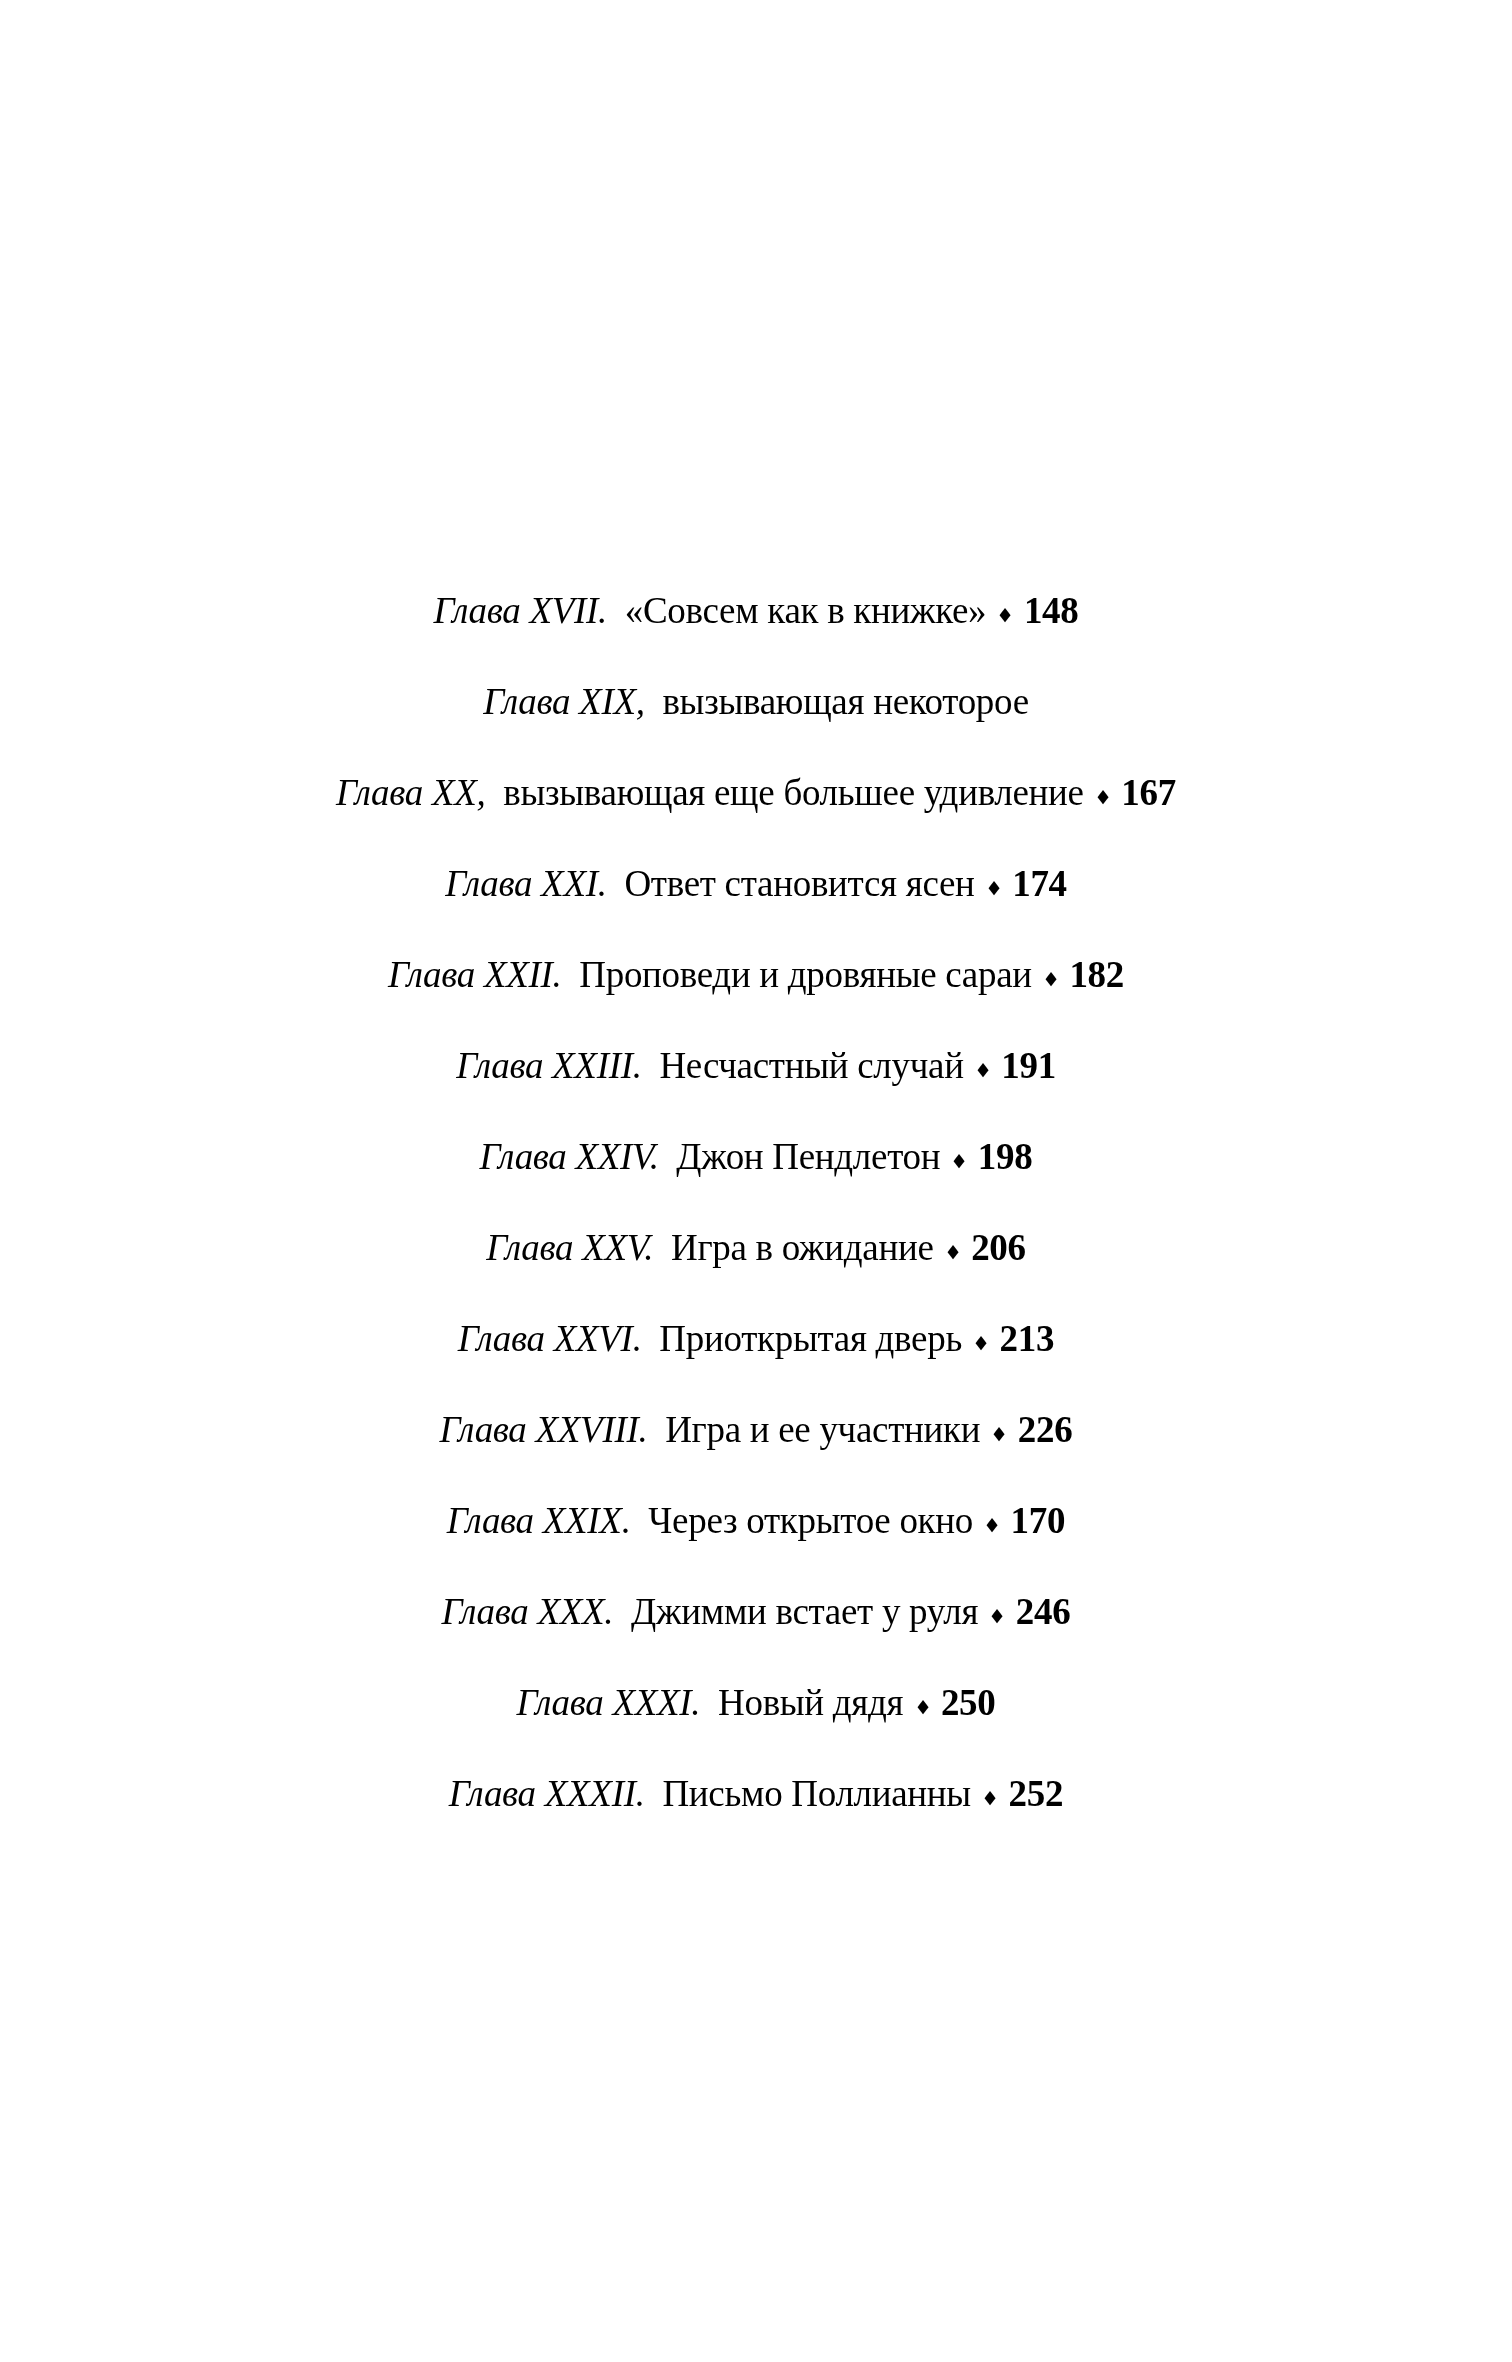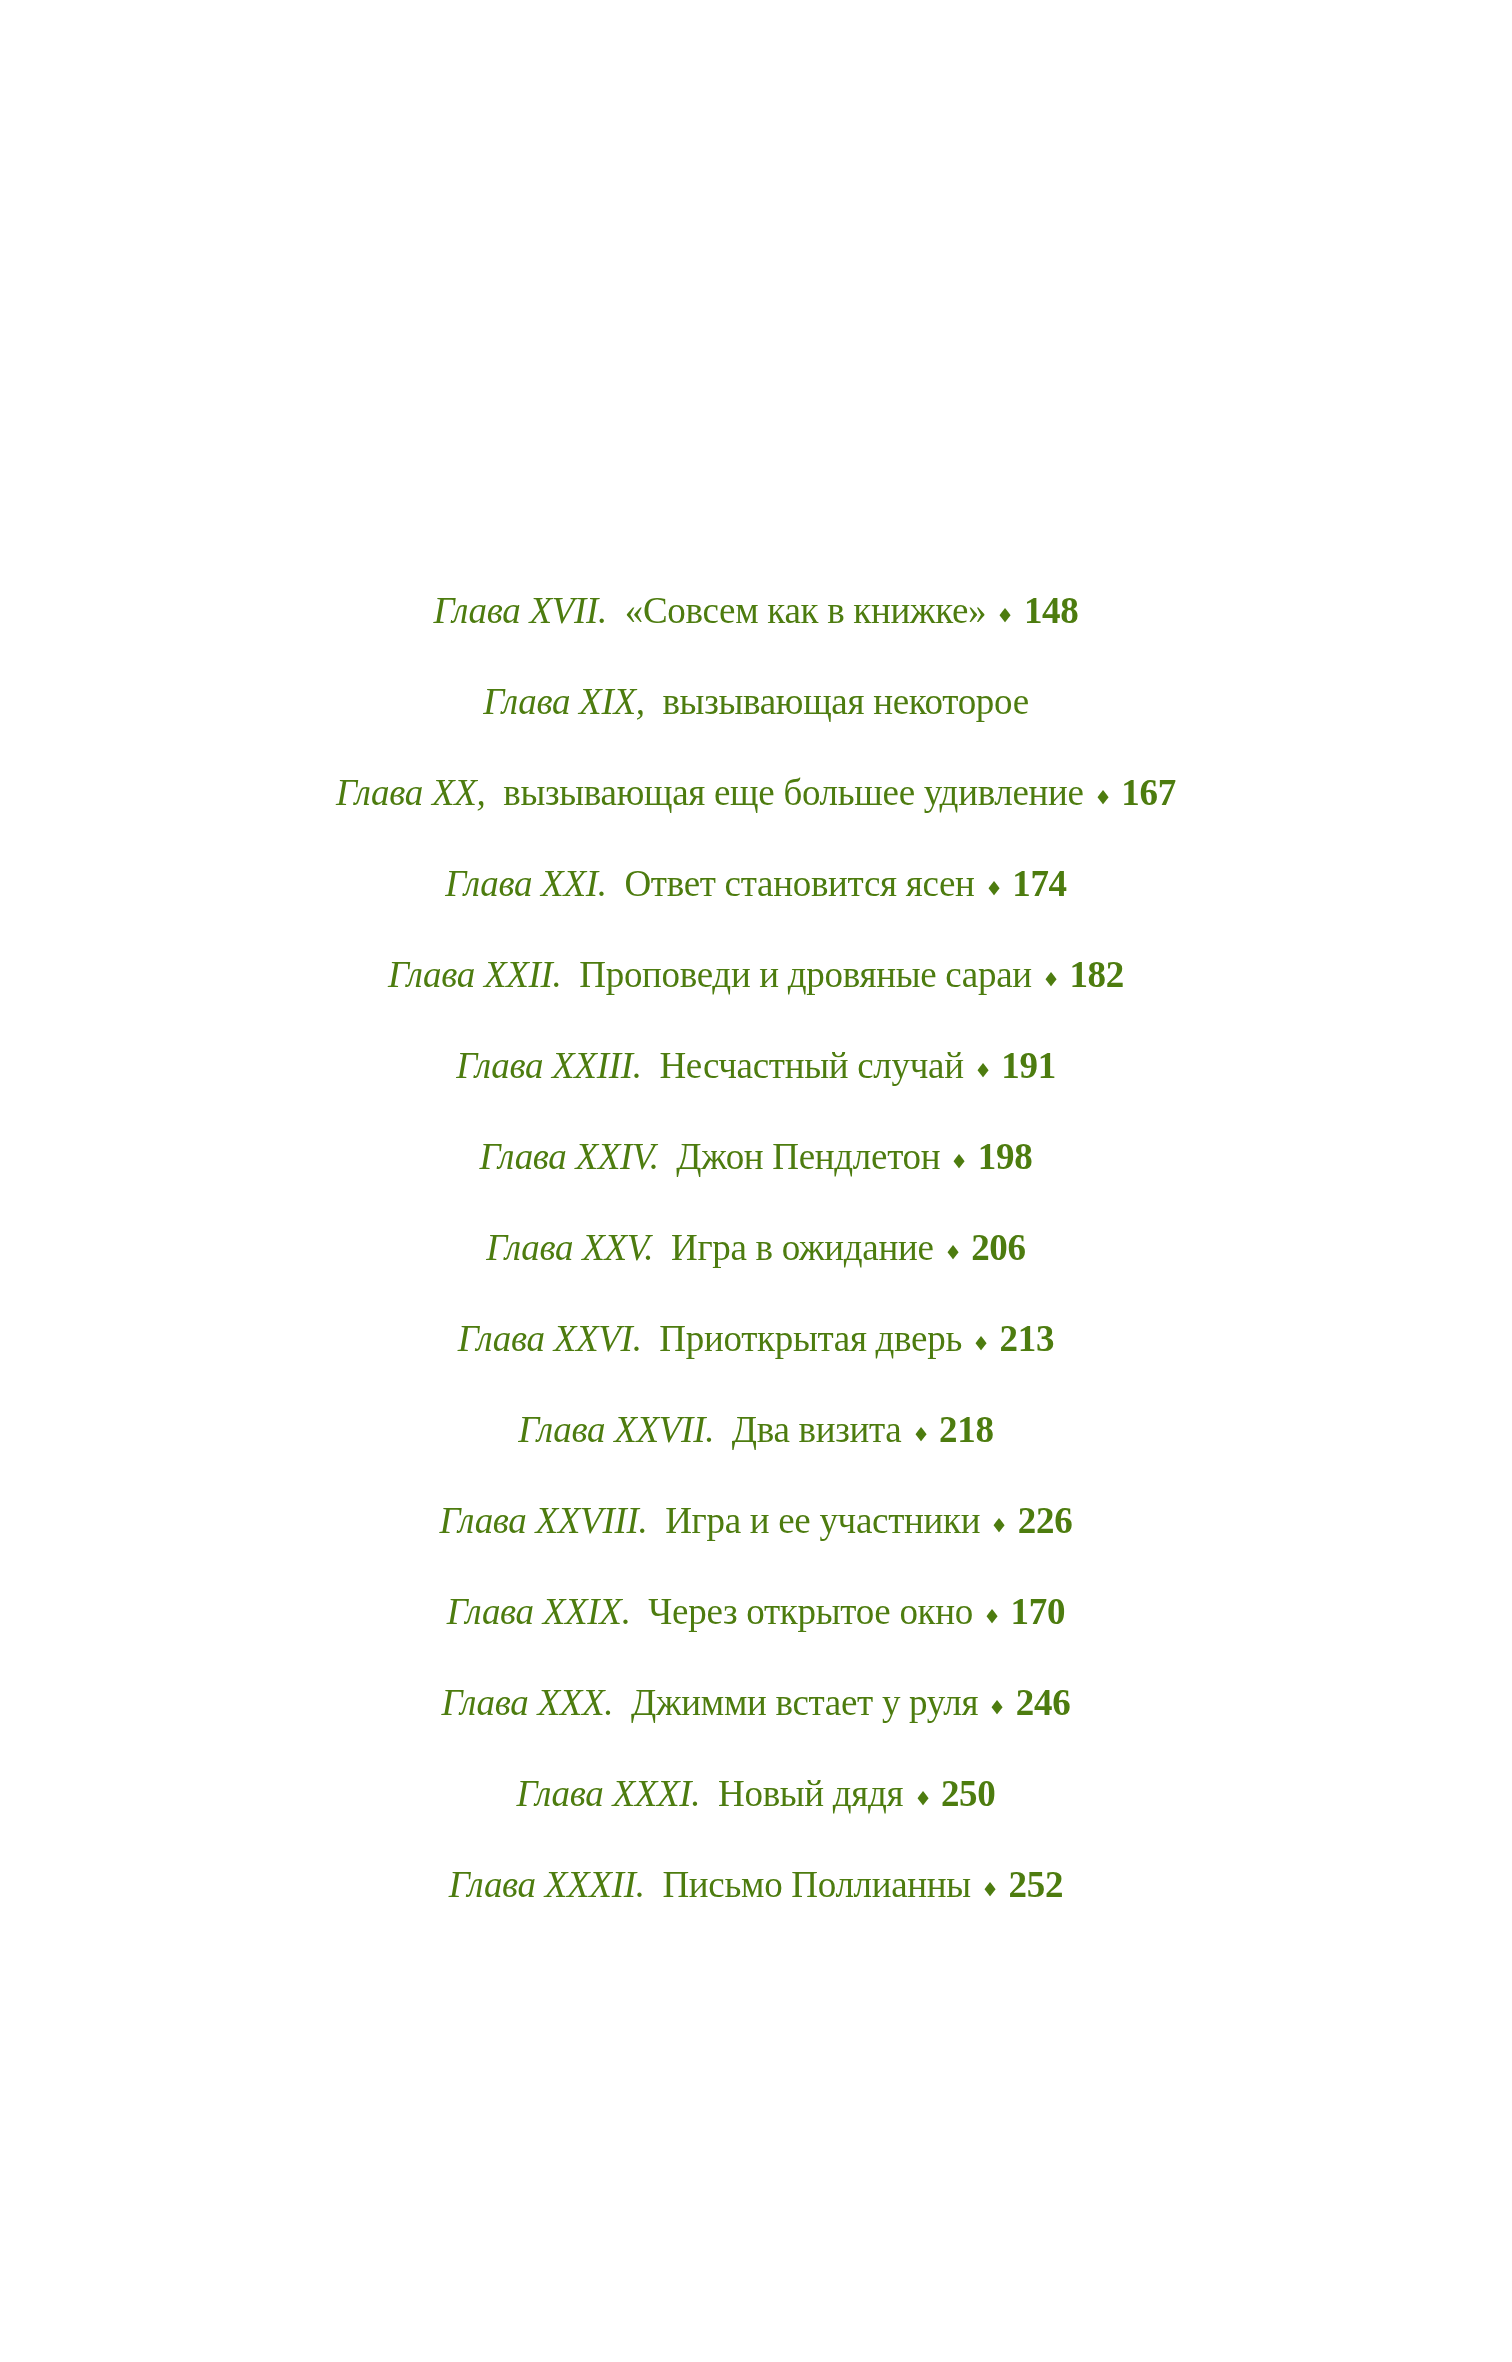--- a/index.html
+++ b/index.html
@@ -19,21 +19,21 @@
     top: 588px;
     left: 0;
     right: 0;
     display: flex;
     flex-direction: column;
     align-items: center;
     row-gap: 45px;
     font-family: "Liberation Serif", "DejaVu Serif", serif;
     font-size: 37px;
     line-height: 46px;
-    color: #4d7c0f;
+    color: #000000;
     letter-spacing: -0.3px;
   }
   .toc-entry {
     text-align: center;
     max-width: 1220px;
   }
   .chapter {
     font-style: italic;
     margin-right: 0.48em;
   }
@@ -78,23 +78,20 @@
       <div class="toc-entry">
         <div><span class="chapter">Глава XXIV.</span><span class="title">Джон Пендлетон</span><span class="sep">◆</span><span class="pagenum">198</span></div>
       </div>
       <div class="toc-entry">
         <div><span class="chapter">Глава XXV.</span><span class="title">Игра в ожидание</span><span class="sep">◆</span><span class="pagenum">206</span></div>
       </div>
       <div class="toc-entry">
         <div><span class="chapter">Глава XXVI.</span><span class="title">Приоткрытая дверь</span><span class="sep">◆</span><span class="pagenum">213</span></div>
       </div>
       <div class="toc-entry">
-        <div><span class="chapter">Глава XXVII.</span><span class="title">Два визита</span><span class="sep">◆</span><span class="pagenum">218</span></div>
-      </div>
-      <div class="toc-entry">
         <div><span class="chapter">Глава XXVIII.</span><span class="title">Игра и ее участники</span><span class="sep">◆</span><span class="pagenum">226</span></div>
       </div>
       <div class="toc-entry">
         <div><span class="chapter">Глава XXIX.</span><span class="title">Через открытое окно</span><span class="sep">◆</span><span class="pagenum">170</span></div>
       </div>
       <div class="toc-entry">
         <div><span class="chapter">Глава XXX.</span><span class="title">Джимми встает у руля</span><span class="sep">◆</span><span class="pagenum">246</span></div>
       </div>
       <div class="toc-entry">
         <div><span class="chapter">Глава XXXI.</span><span class="title">Новый дядя</span><span class="sep">◆</span><span class="pagenum">250</span></div>

